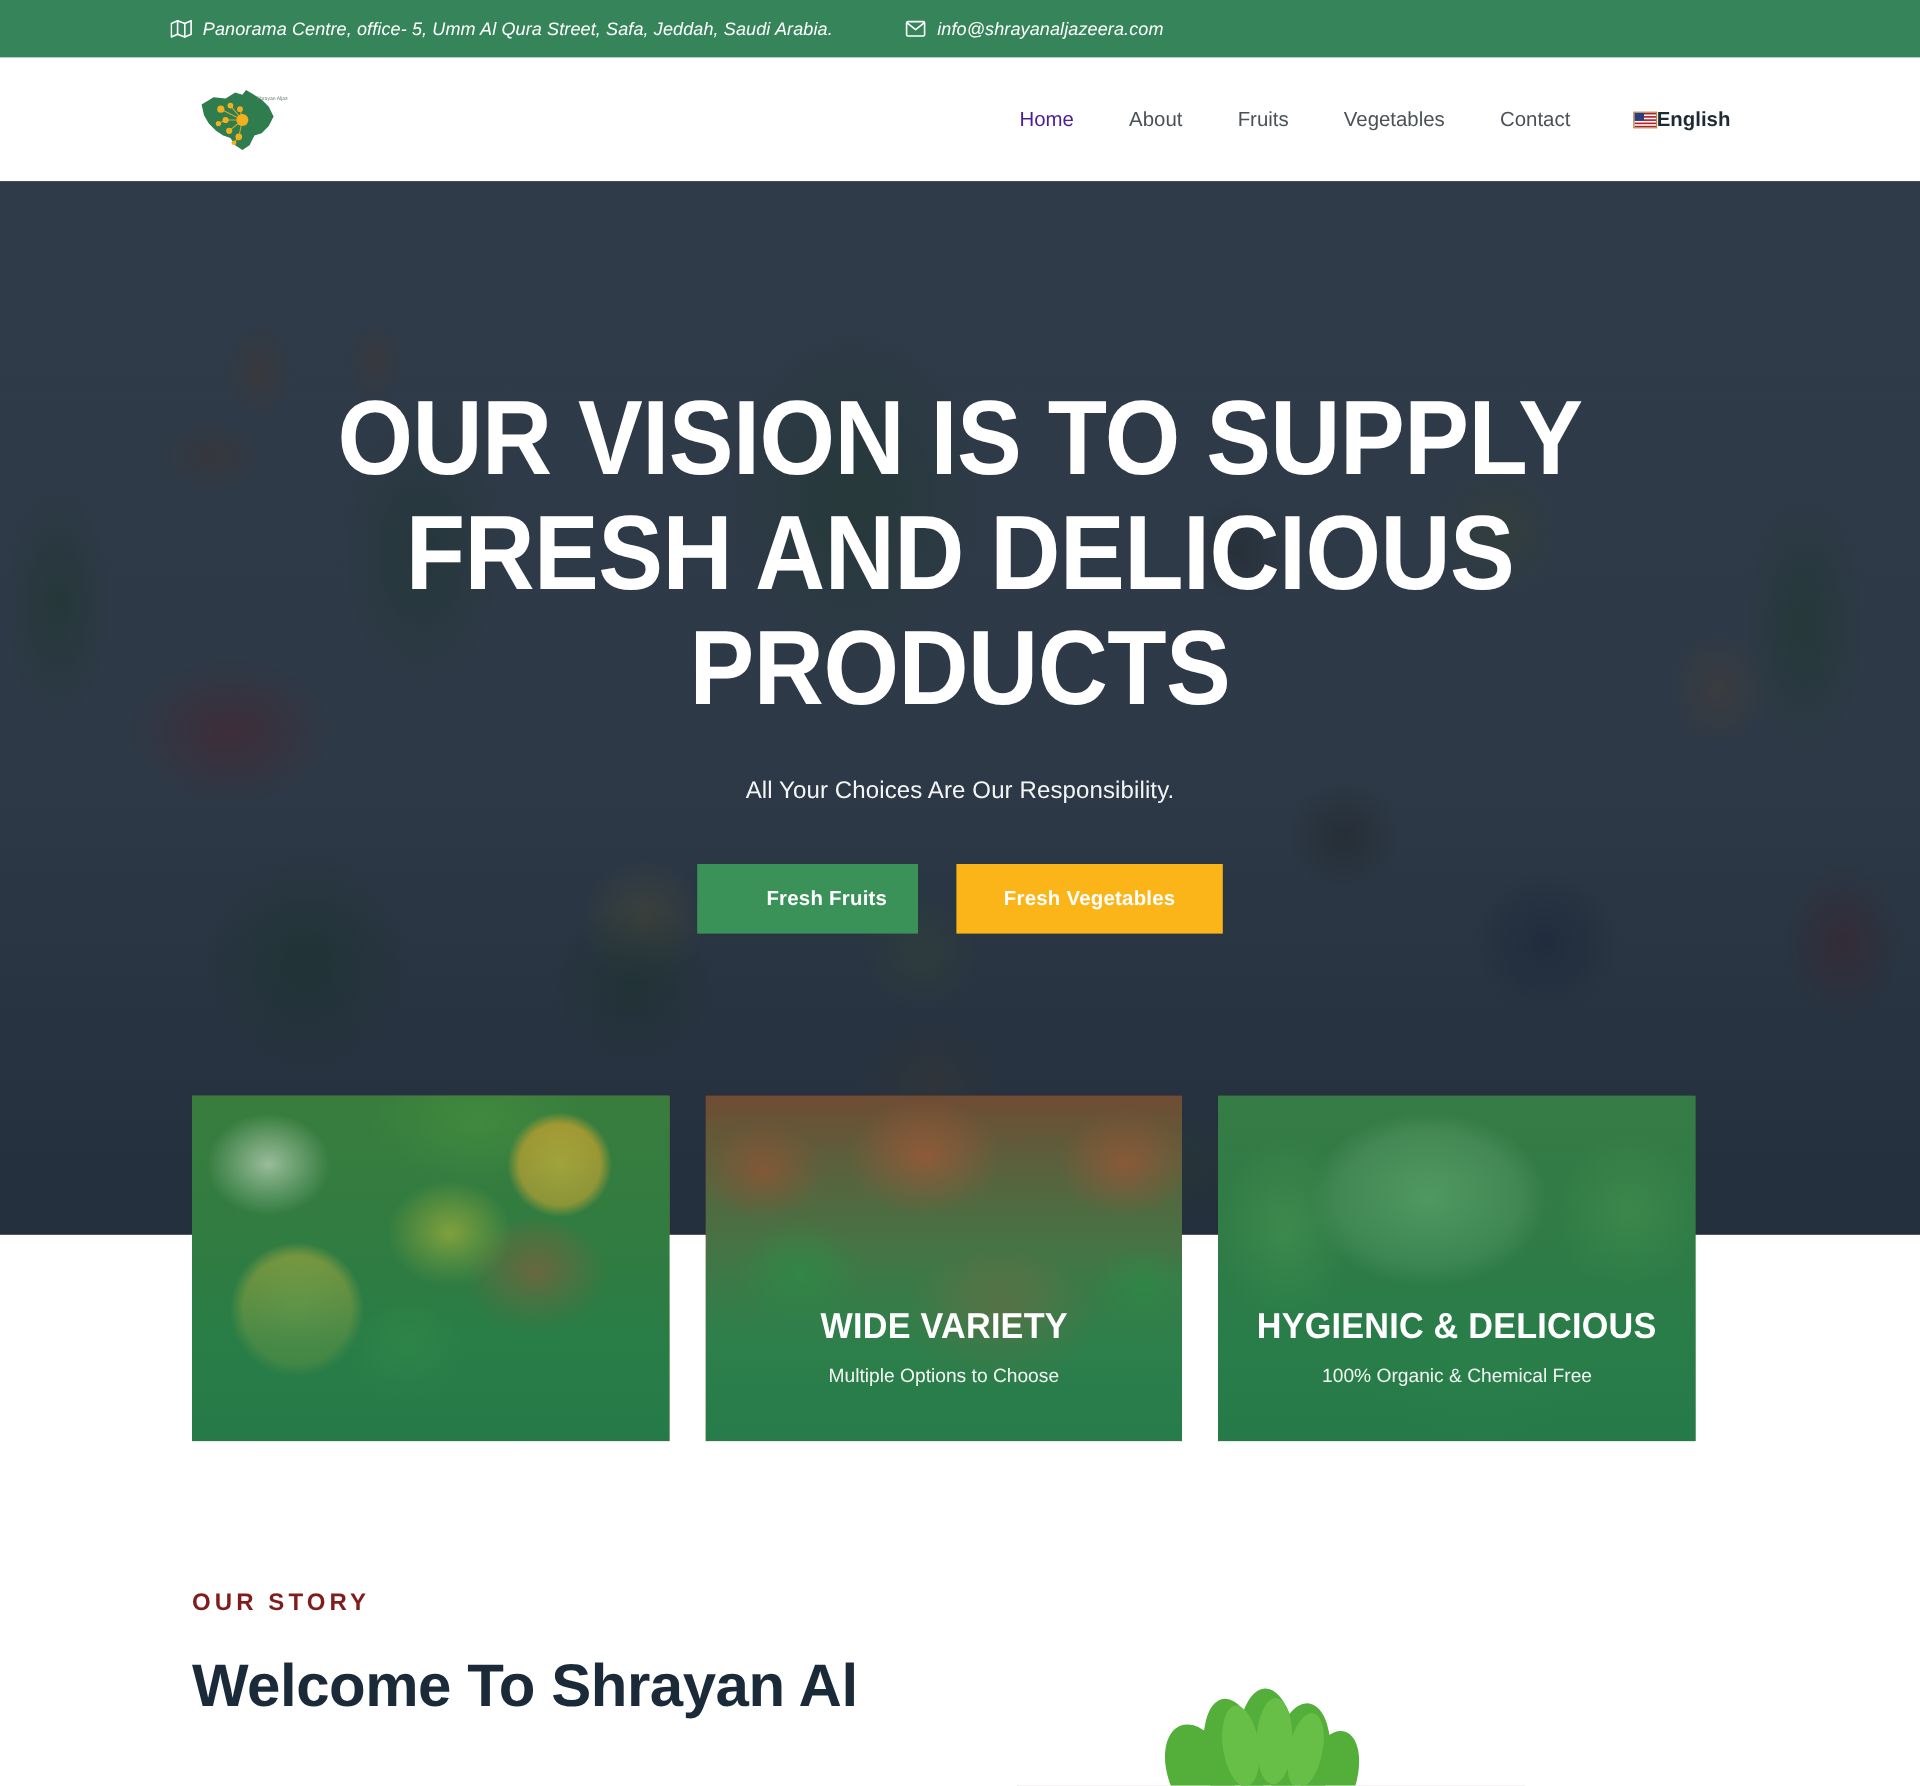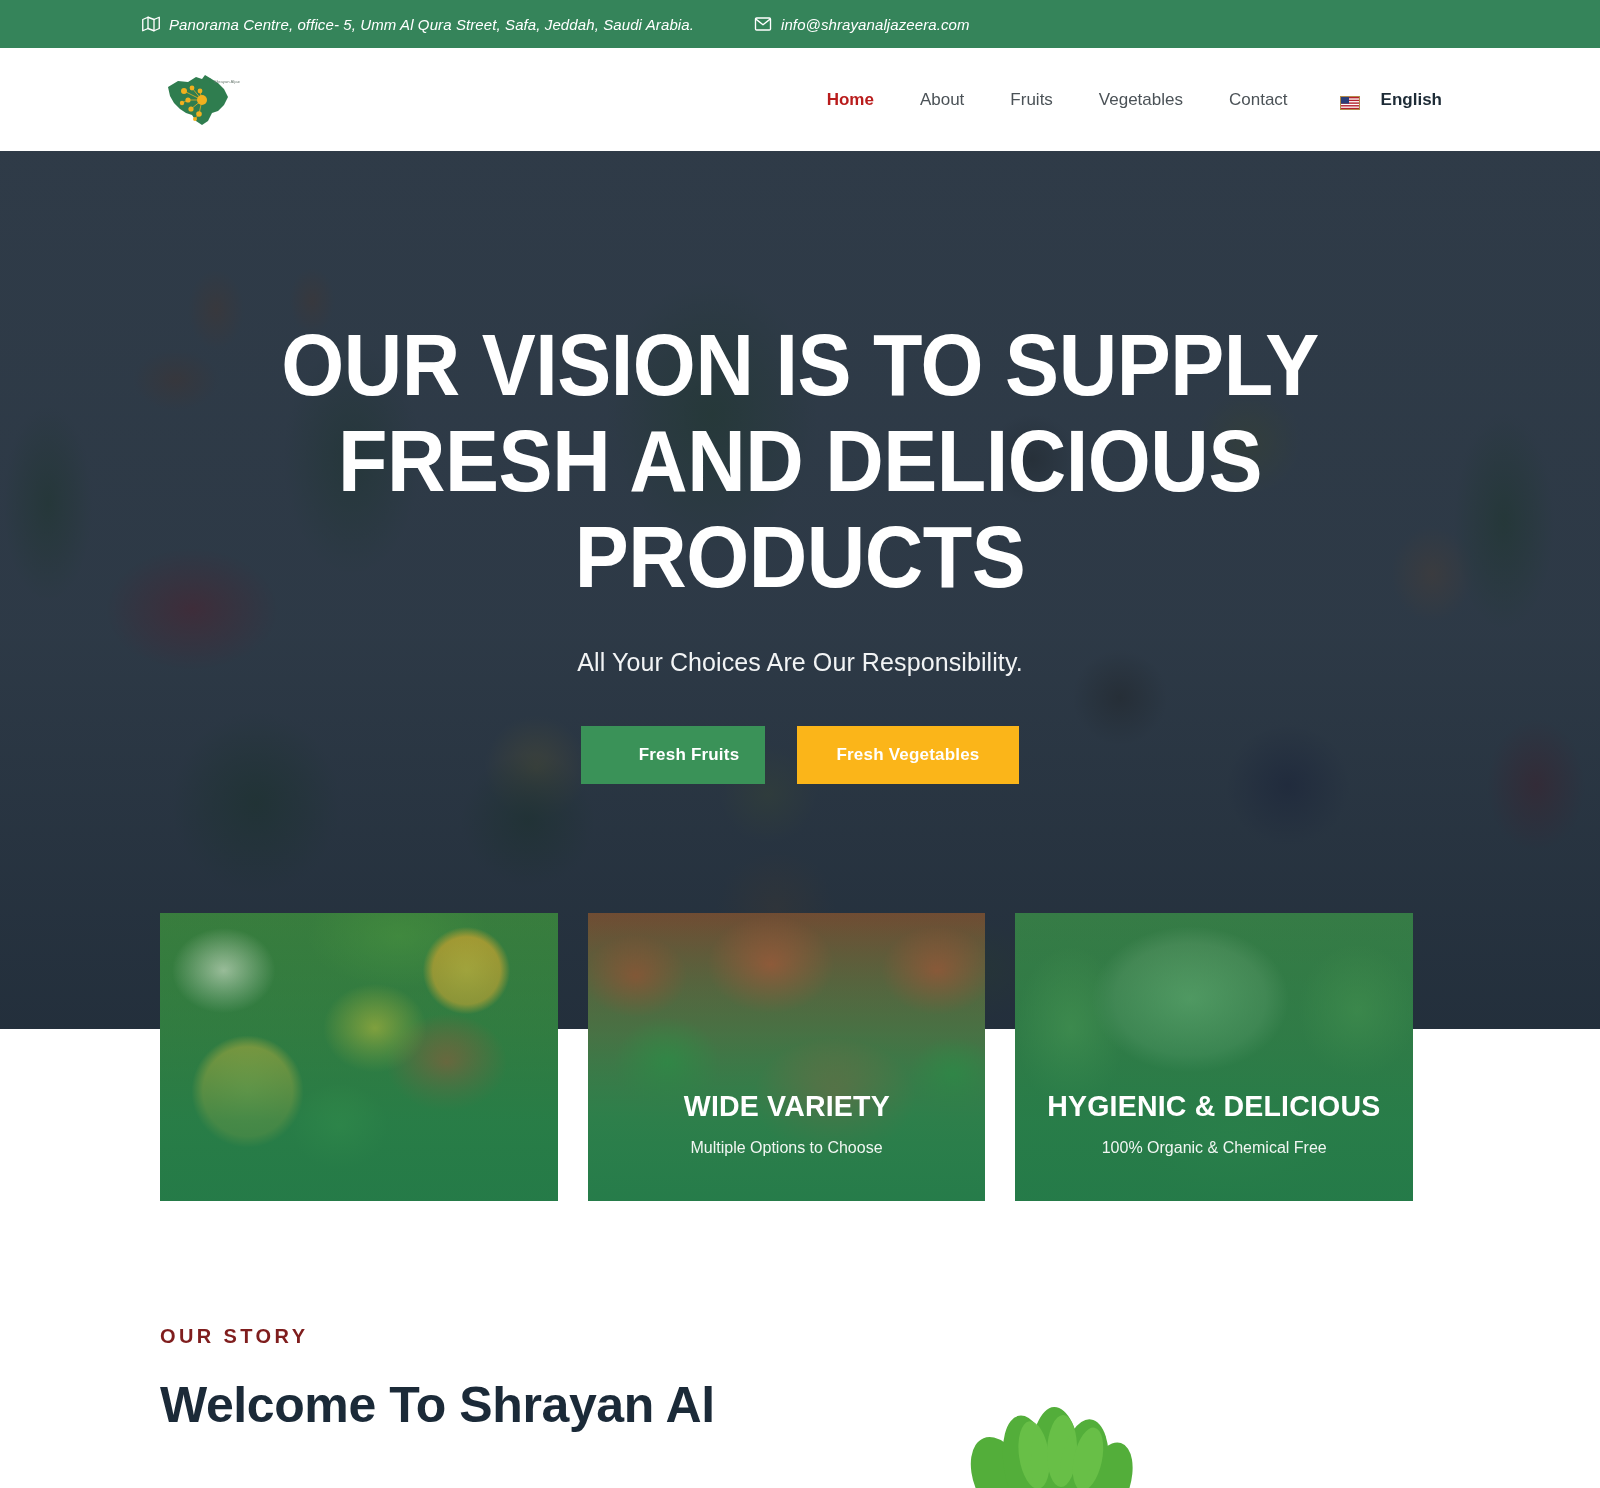--- a/index.html
+++ b/index.html
@@ -49,23 +49,23 @@
   .nav a{
     color:#4b5257;
     text-decoration:none;
     font-size:17px;
     font-weight:500;
     padding:0 0;
     margin-left:46px;
     white-space:nowrap;
   }
   .nav a:first-child{ margin-left:0; }
-  .nav a.active{ color:#b91c1c; font-weight:700; }
+  .nav a.active{ color:#4c1d95; font-weight:400; }
   .nav .lang{
-    display:flex; align-items:flex-end; gap:21px;
+    display:flex; align-items:center; gap:0;
     color:#1d2b36; font-weight:700; font-size:17px;
     margin-left:52px;
   }
   .flag{
     width:20px; height:14px; display:block; flex:0 0 20px;
     border:1px solid #b08a4a;
   }
   .flag svg{ display:block; width:18px; height:12px; }
 
   
@@ -121,21 +121,21 @@
     line-height:96px;
     font-weight:700;
     letter-spacing:-.5px;
     text-transform:uppercase;
     transform:scaleX(.92);
     transform-origin:center;
   }
   .hero-sub{
     margin-top:43px;
     color:#f2f4f5;
-    font-size:25px;
+    font-size:20px;
     font-weight:400;
     letter-spacing:.1px;
   }
   .hero-btns{
     margin-top:49px;
     display:flex; justify-content:center; gap:32px;
   }
   .btn{
     display:inline-flex; align-items:center; justify-content:center;
     height:58px;

